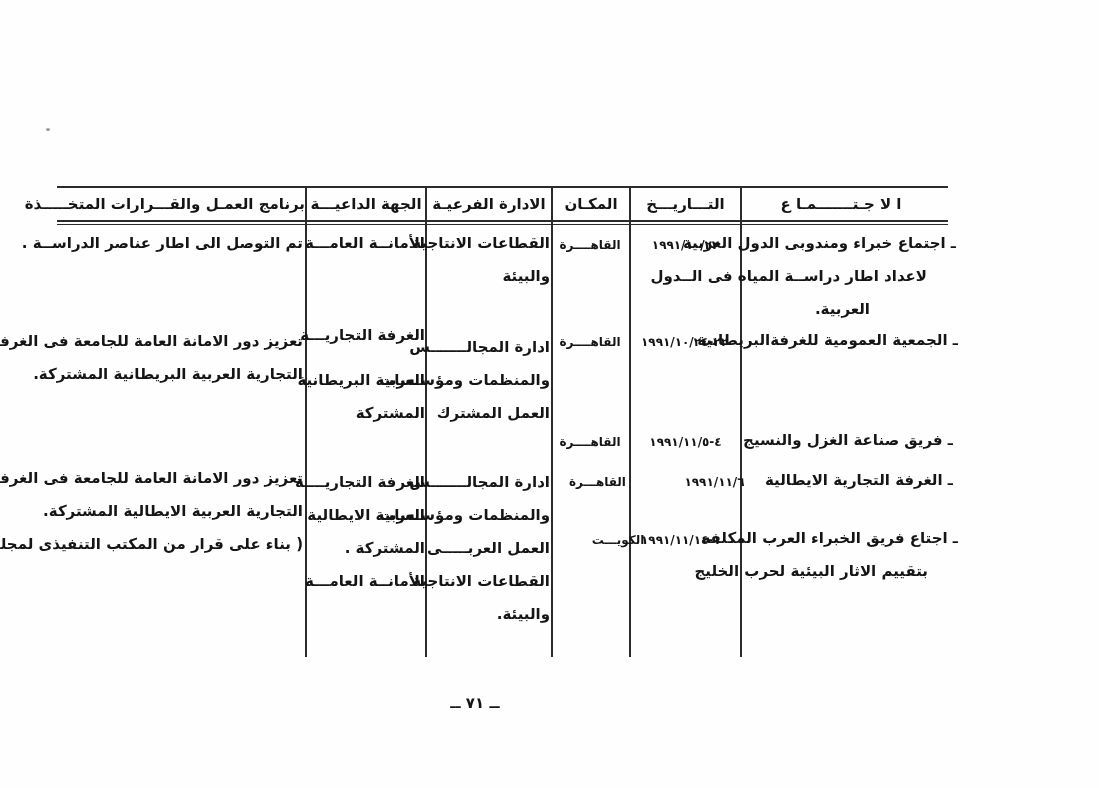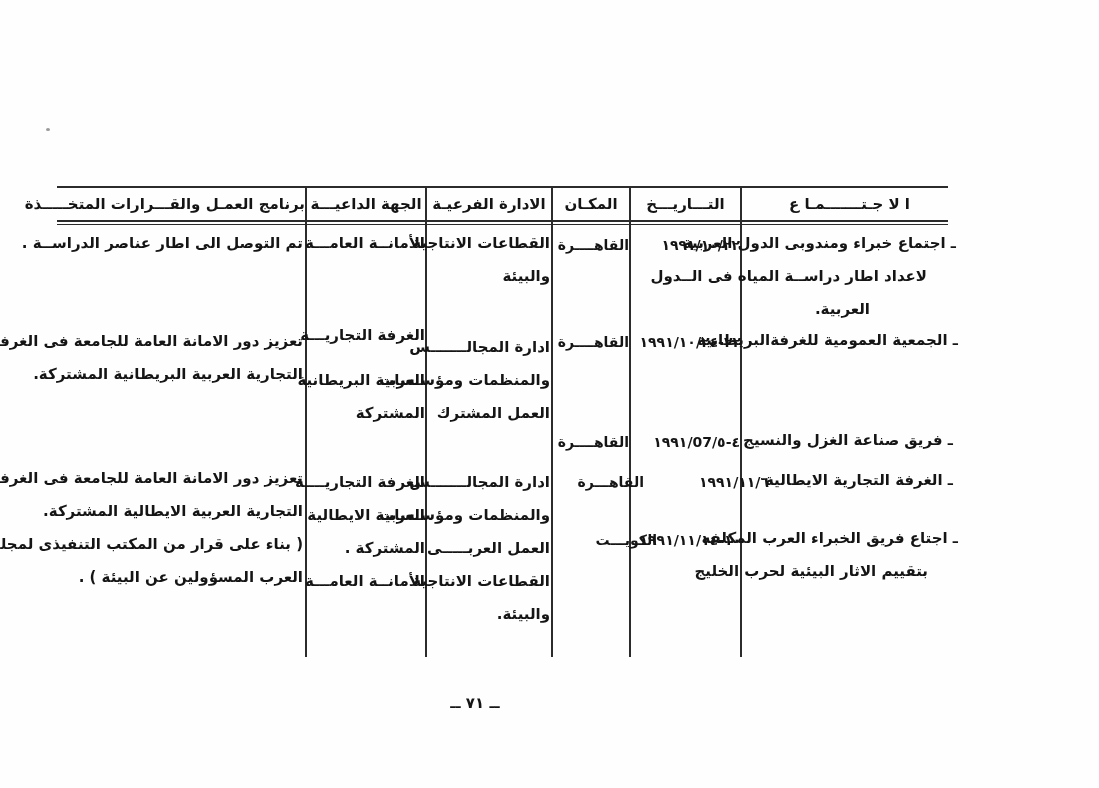--- a/index.html
+++ b/index.html
@@ -17,22 +17,22 @@
     position:absolute;top:193px;height:22px;
     text-align:center;font-weight:bold;font-size:15px;
     white-space:nowrap;direction:rtl;line-height:22px;
   }
   .stack{position:absolute;left:0;top:0;width:100%;height:100%;pointer-events:none;}
   .cell-line{
     position:absolute;white-space:nowrap;direction:rtl;
     font-weight:bold;font-size:15px;line-height:20px;
   }
   .date-cell,.place-cell{
-    position:absolute;font-weight:bold;font-size:14px;
-    text-align:right;white-space:nowrap;direction:rtl;line-height:20px;
+    position:absolute;font-weight:bold;font-size:12px;
+    text-align:center;white-space:nowrap;direction:rtl;line-height:20px;
   }
   .ltr{direction:ltr;unicode-bidi:bidi-override;display:inline-block;}
   .footer-num{
     position:absolute;top:694px;left:420px;width:110px;
     text-align:center;font-weight:bold;font-size:15px;
     direction:rtl;white-space:nowrap;
   }
   .speck{position:absolute;left:46px;top:128px;width:4px;height:3px;background:#9a9a9a;border-radius:50%;}
 </style>
 </head>
@@ -44,21 +44,21 @@
 
   <div class="hline" style="left:57px;top:186px;width:891px;height:2px;"></div>
   <div class="hline" style="left:57px;top:220px;width:891px;height:2px;"></div>
   <div class="hline" style="left:57px;top:224px;width:891px;height:1px;"></div>
   <div class="vline" style="left:305px;top:186px;width:2px;height:471px;"></div>
   <div class="vline" style="left:425px;top:186px;width:2px;height:471px;"></div>
   <div class="vline" style="left:551px;top:186px;width:2px;height:471px;"></div>
   <div class="vline" style="left:629px;top:186px;width:2px;height:471px;"></div>
   <div class="vline" style="left:740px;top:186px;width:2px;height:471px;"></div>
 
-  <div class="hdr" style="left:704px;width:206px;letter-spacing:2px;text-align:right;">ا لا جـتـــــــمـا ع</div>
+  <div class="hdr" style="left:738px;width:206px;letter-spacing:2px;">ا لا جـتـــــــمـا ع</div>
   <div class="hdr" style="left:631px;width:109px;">التـــاريـــخ</div>
   <div class="hdr" style="left:553px;width:76px;">المكـان</div>
   <div class="hdr" style="left:427px;width:124px;">الادارة الفرعيـة</div>
   <div class="hdr" style="left:307px;width:118px;">الجهة الداعيـــة</div>
   <div class="hdr" style="left:55px;width:250px;text-align:center;">برنامج العمـل والقـــرارات المتخـــــذة</div>
 
   <div class="stack">
       <div class="cell-line" style="top: 233px; right: 143px;">ـ  اجتماع خبراء ومندوبى الدول العربية</div>
       <div class="cell-line" style="top: 266px; right: 172px;">لاعداد اطار دراســة المياه فى الــدول</div>
       <div class="cell-line" style="top: 299px; right: 229px;">العربية.</div>
@@ -92,21 +92,21 @@
       <div class="cell-line" style="top: 403px; right: 674px;">المشتركة</div>
     </div>
   <div class="stack">
       <div class="cell-line" style="top: 331px; right: 796px;">تعزيز دور الامانة العامة للجامعة فى الغرفـــ</div>
       <div class="cell-line" style="top: 364px; right: 796px;">التجارية العربية البريطانية المشتركة.</div>
     </div>
 
   <div class="stack">
       <div class="cell-line" style="top: 430px; right: 146px;">ـ  فريق صناعة الغزل والنسيج</div>
     </div>
-  <div class="date-cell" style="left:631px;top:432px;width:109px;"><span class="ltr">١٩٩١/07/٥-٤</span></div>
+  <div class="date-cell" style="left:631px;top:432px;width:109px;"><span class="ltr">١٩٩١/١١/٥-٤</span></div>
   <div class="place-cell" style="left:551px;top:432px;width:78px;">القاهــــرة</div>
 
   <div class="stack">
       <div class="cell-line" style="top: 470px; right: 146px;">ـ  الغرفة التجارية الايطالية</div>
     </div>
   <div class="date-cell" style="left:631px;top:472px;width:109px;margin-left:29px;"><span class="ltr">١٩٩١/١١/٦</span></div>
   <div class="place-cell" style="left:551px;top:472px;width:93px;">القاهـــرة</div>
   <div class="stack">
       <div class="cell-line" style="top: 472px; right: 549px;">ادارة المجالـــــــس</div>
       <div class="cell-line" style="top: 505px; right: 549px;">والمنظمات ومؤسـسات</div>
@@ -117,21 +117,20 @@
   <div class="stack">
       <div class="cell-line" style="top: 472px; right: 674px;">الغرفة التجاريــــة</div>
       <div class="cell-line" style="top: 505px; right: 674px;">العربية الايطالية</div>
       <div class="cell-line" style="top: 538px; right: 674px;">المشتركة .</div>
       <div class="cell-line" style="top: 571px; right: 674px;">الأمانــة العامـــة</div>
     </div>
   <div class="stack">
       <div class="cell-line" style="top: 468px; right: 796px;">تعزيز دور الامانة العامة للجامعة فى الغرفـــ</div>
       <div class="cell-line" style="top: 501px; right: 796px;">التجارية العربية الايطالية المشتركة.</div>
       <div class="cell-line" style="top: 534px; right: 796px;">( بناء على قرار من المكتب التنفيذى لمجلس</div>
-      <div class="cell-line" style="top: 567px; right: 796px;">العرب المسؤولين عن البيئة ) .</div>
     </div>
 
   <div class="stack">
       <div class="cell-line" style="top: 528px; right: 141px; margin-left: 20px;">ـ اجتاع فريق الخبراء  العرب المكلفه</div>
       <div class="cell-line" style="top: 561px; right: 171px;">بتقييم الاثار البيئية لحرب الخليج</div>
     </div>
   <div class="date-cell" style="left:628px;top:530px;width:113px;"><span class="ltr">١٩٩١/١١/١٤-١٠</span></div>
   <div class="place-cell" style="left:579px;top:530px;width:78px;">الكويـــت</div>
 
   <div class="footer-num">ــ ٧١ ــ</div>

